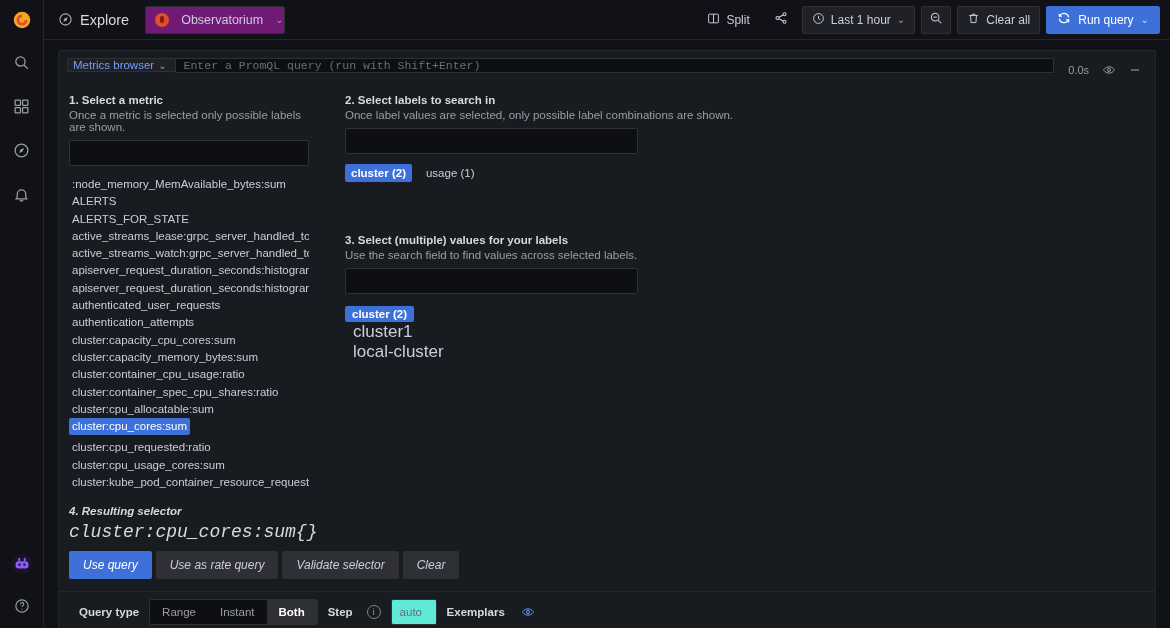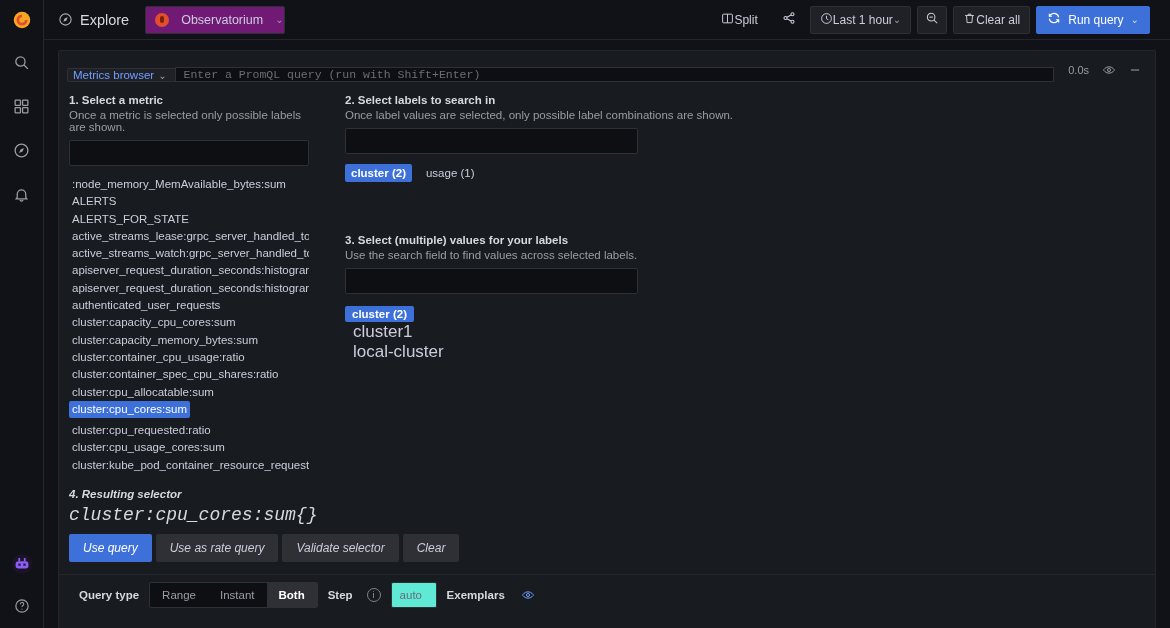--- a/index.html
+++ b/index.html
@@ -30,21 +30,21 @@
   .nav-spacer { flex: 1 1 auto; }
   .avatar-icon { width:44px; height:40px; display:flex; align-items:center; justify-content:center; }
 
   
   .main { flex: 1 1 auto; height: 628px; display: flex; flex-direction: column; background:#111217; }
 
   
   .topbar {
     height: 40px; flex: 0 0 40px;
     display: flex; align-items: center;
-    padding: 0 20px 0 14px;
+    padding: 0 10px 0 14px;
     background: #111217;
     border-bottom: 1px solid #24262e;
   }
   .explore-title { display:flex; align-items:center; gap:7px; font-size:14.5px; color:#d8d9de; font-weight:400; }
   .explore-title .gi { color:#b0b2b8; display:flex; }
   .ds-picker {
     margin-left: 16px;
     height: 28px; width: 140px;
     border: 1px solid #2e3036; border-radius: 2px;
     background: #701a75;
@@ -60,21 +60,21 @@
     content:""; position:absolute; left:5px; top:3px; width:4px; height:7px;
     border-radius: 2px; background: #7d1f0d;
   }
   .ds-name { flex:1 1 auto; }
   .chev { color:#9b9da4; font-size:10px; }
 
   .topbar-right { margin-left:auto; display:flex; align-items:center; gap:6px; }
   .tb-btn {
     height: 28px; border-radius: 2px; background:#1f2127;
     border: 1px solid #2e3036;
-    display:flex; align-items:center; 
+    display:flex; align-items:center; gap:6px;
     padding: 0 9px; font-size:12px; color:#ccccdc; white-space:nowrap;
   }
   .tb-btn.icon-only { padding: 0 7px; }
   .tb-btn.flat { background:transparent; border-color:transparent; }
   .tb-primary {
     height:28px; border-radius:2px; background:#3d71d9; border:1px solid #3d71d9;
     display:flex; align-items:center; gap:7px; padding:0 10px;
     font-size:12px; color:#fff; font-weight:500;
   }
   .tb-primary .chev { color:#cdd9f5; }
@@ -82,21 +82,21 @@
   
   .content { flex:1 1 auto; overflow:hidden; padding: 10px 0 0 0; }
   .query-card {
     margin: 0 14px;
     background: #181b1f;
     border: 1px solid #24262e;
     border-radius: 2px;
   }
 
   
-  .qrow { display:flex; align-items:flex-end; height:24px; margin: 7px 8px 0 8px; }
+  .qrow { display:flex; align-items:flex-start; height:24px; margin: 7px 8px 0 8px; }
   .metrics-browser-btn {
     display:flex; align-items:center; gap:4px;
     font-size:11.5px; color:#6e9fff; padding: 0 8px 0 5px;
     background:#1f2127; border:1px solid #2e3036; border-right:none;
     border-radius:2px 0 0 2px; white-space:nowrap;
   }
   .qinput {
     flex:1 1 auto; background:#0e0f12; border:1px solid #2e3036;
     display:flex; align-items:center; padding-left:8px;
     font-family:"Liberation Mono", monospace; font-size:11.5px; color:#6a6d78;
@@ -367,20 +367,21 @@
             <div class="sec-input"></div>
             <div class="metric-list">
               <div class="metric-item">:node_memory_MemAvailable_bytes:sum</div>
               <div class="metric-item">ALERTS</div>
               <div class="metric-item">ALERTS_FOR_STATE</div>
               <div class="metric-item">active_streams_lease:grpc_server_handled_total:sum</div>
               <div class="metric-item">active_streams_watch:grpc_server_handled_total:sum</div>
               <div class="metric-item">apiserver_request_duration_seconds:histogram_quant</div>
               <div class="metric-item">apiserver_request_duration_seconds:histogram_quant</div>
               <div class="metric-item">authenticated_user_requests</div>
+              <div class="metric-item">authentication_attempts</div>
               <div class="metric-item">cluster:capacity_cpu_cores:sum</div>
               <div class="metric-item">cluster:capacity_memory_bytes:sum</div>
               <div class="metric-item">cluster:container_cpu_usage:ratio</div>
               <div class="metric-item">cluster:container_spec_cpu_shares:ratio</div>
               <div class="metric-item">cluster:cpu_allocatable:sum</div>
               <div><span class="metric-item selected">cluster:cpu_cores:sum</span></div>
               <div class="metric-item">cluster:cpu_requested:ratio</div>
               <div class="metric-item">cluster:cpu_usage_cores:sum</div>
               <div class="metric-item">cluster:kube_pod_container_resource_requests:cpu:su</div>
             </div>

